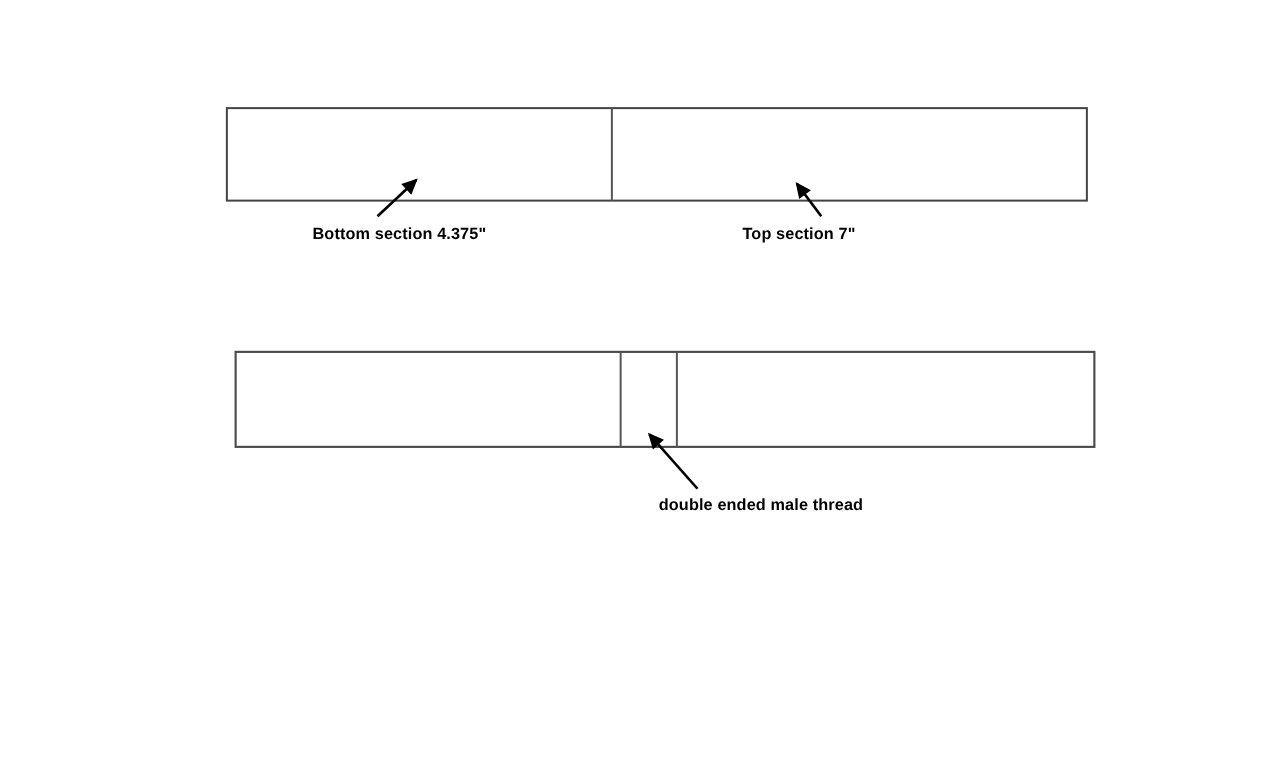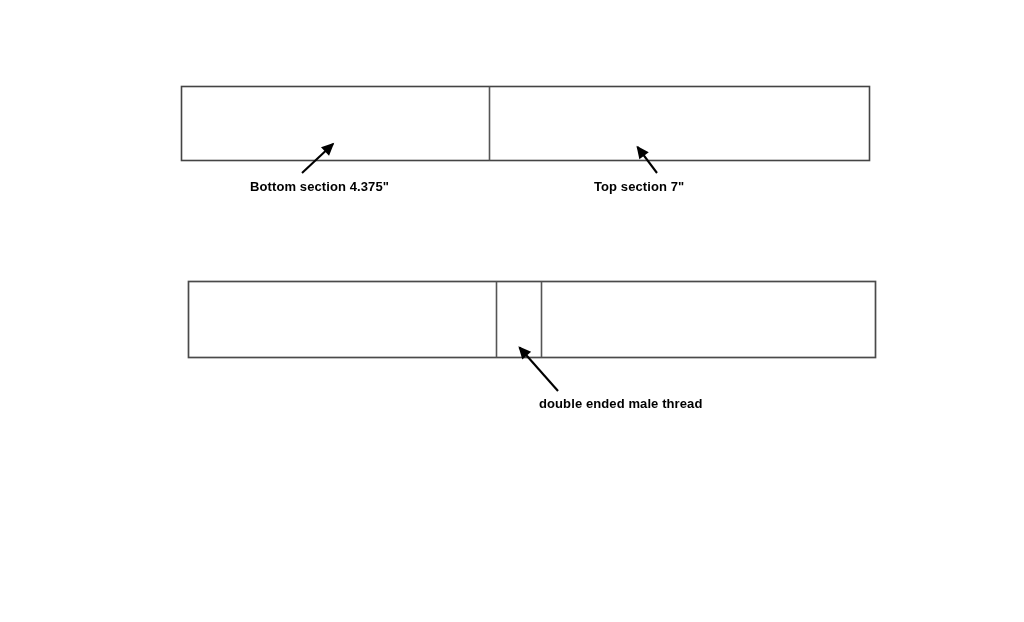--- a/index.html
+++ b/index.html
@@ -27,21 +27,21 @@
     position: absolute;
     font-family: "Liberation Sans", sans-serif;
     font-size: 13px;
     font-weight: bold;
     color: #000000;
     white-space: nowrap;
     letter-spacing: 0.1px;
   }
   #label-bottom-section { left: 250px; top: 179px; }
   #label-top-section    { left: 594px; top: 179px; }
-  #label-double-thread  { left: 527px; top: 396px; margin-left: 12px; }
+  #label-double-thread  { left: 527px; top: 396px; }
 </style>
 </head>
 <body>
 
 <div id="canvas">
 
   <svg class="diagram" viewBox="0 0 1024 622">
     <defs>
       <marker id="arrowhead" markerWidth="7" markerHeight="7" refX="5.6" refY="3.2" orient="auto" markerUnits="strokeWidth">
         <path d="M0.4,0.4 L6.4,3.2 L0.4,6.0 Z" fill="#000000"></path>

